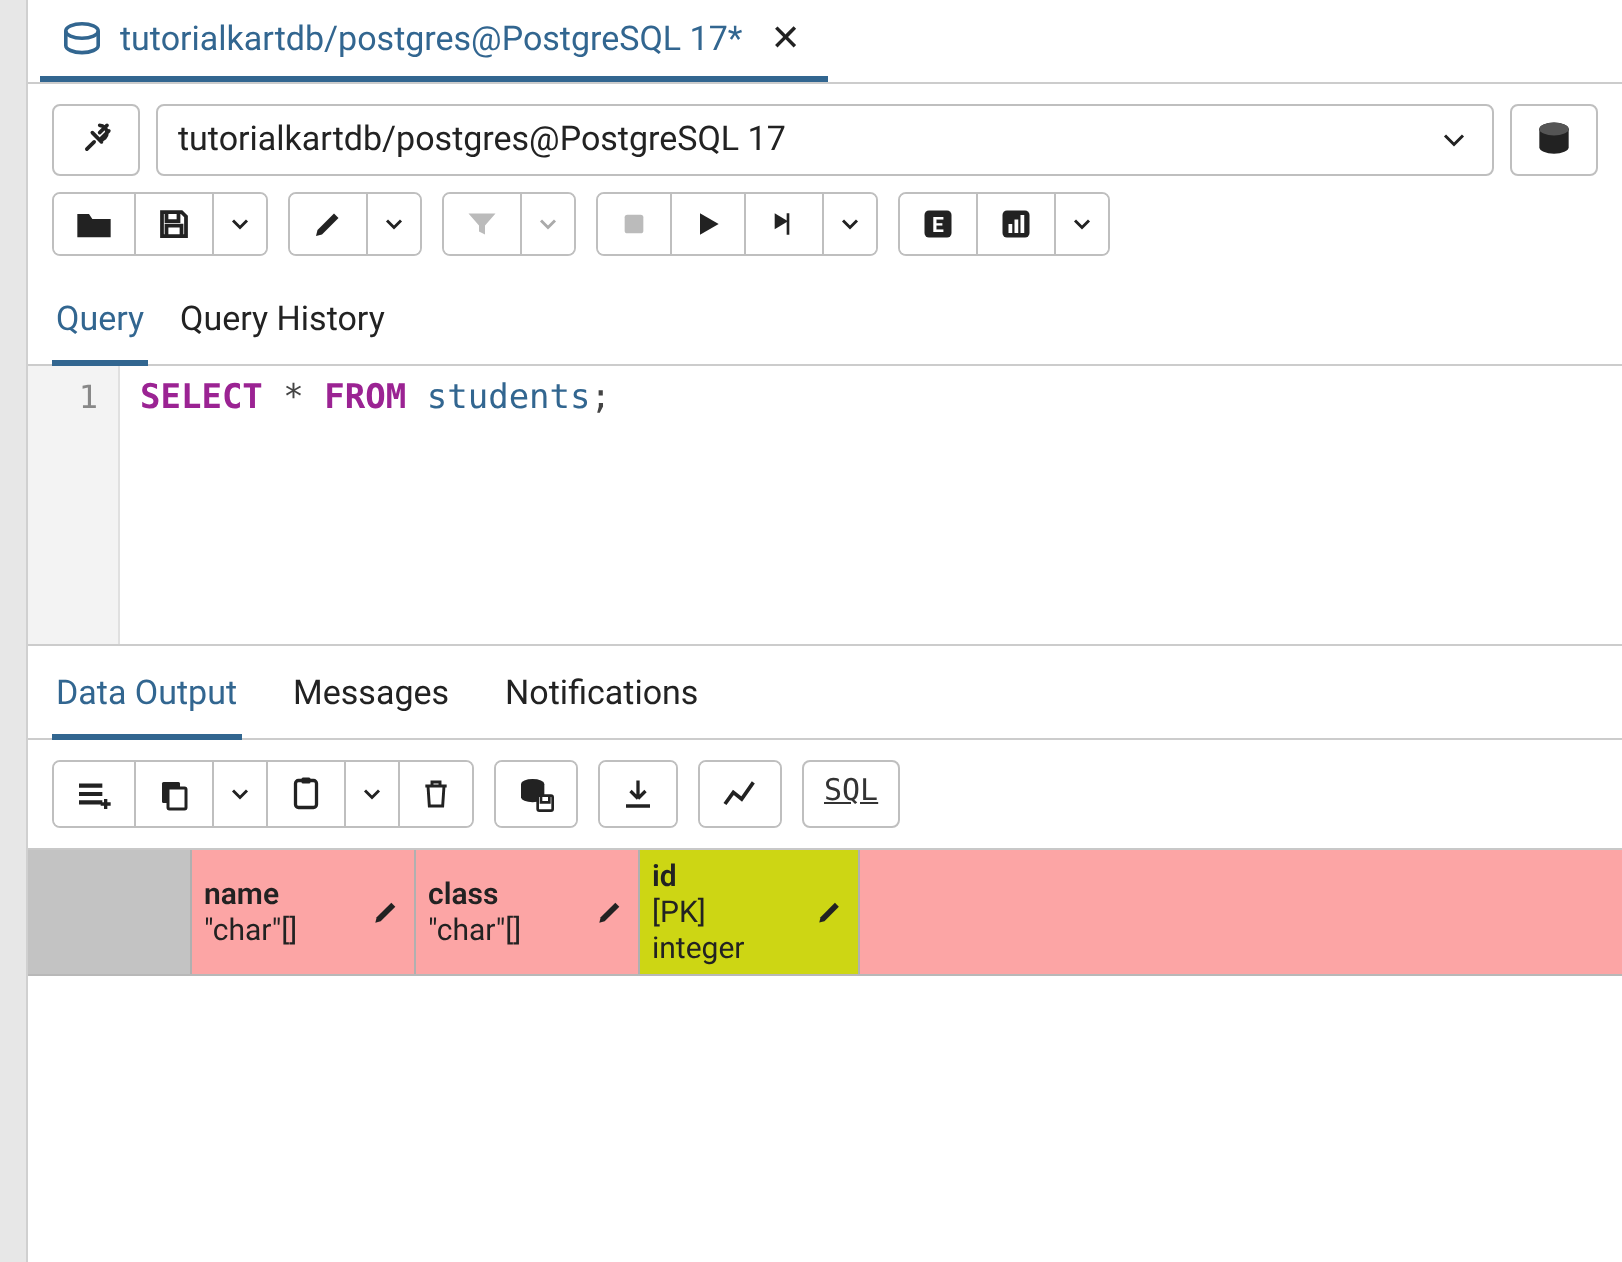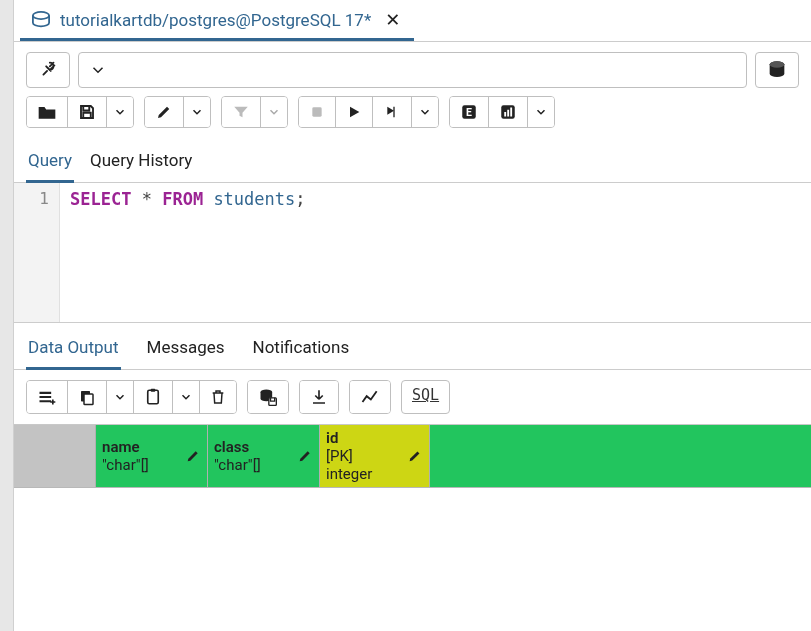--- a/index.html
+++ b/index.html
@@ -197,21 +197,21 @@
     text-decoration: underline;
     cursor: pointer;
   }
   
   .grid {
     border-top: 1px solid #c8c8c8;
   }
   .grid-row {
     display: flex;
     border-bottom: 1px solid #b8b8b8;
-    background: #22c55e;
+    background: #fca5a5;
   }
   .rownum-cell {
     width: 82px;
     background: #c3c3c3;
     border-right: 1px solid #b0b0b0;
   }
   .col-cell {
     width: 112px;
     border-right: 1px solid #b0b0b0;
     display: flex;
@@ -252,20 +252,21 @@
       </div>
     </div>
 
     <div class="conn-row">
       <div class="btn">
         <svg width="22" height="22" viewBox="0 0 24 24">
           <path d="M7 17 l4-4 m-1-5 l5 5 m3-9 l-4 4 m5-1 l-4 4 m-1-7 a4 4 0 0 1 0 8 l-3-3" fill="none" stroke="#222" stroke-width="2" stroke-linecap="round"></path>
         </svg>
       </div>
       <div class="conn-field">
+        <span>tutorialkartdb/postgres@PostgreSQL 17</span>
         <svg class="chev-down" viewBox="0 0 24 24">
             <path d="M6 9l6 6 6-6" fill="none" stroke="#222" stroke-width="2"></path>
           </svg>
       </div>
       <div class="btn">
         <svg width="22" height="22" viewBox="0 0 24 24">
           <ellipse cx="12" cy="6" rx="8" ry="3.5" fill="#222"></ellipse>
           <path d="M4 6 v10 a8 3.5 0 0 0 16 0 v-10" fill="#222"></path>
           <ellipse cx="12" cy="6" rx="8" ry="3.5" fill="#555"></ellipse>
         </svg>

